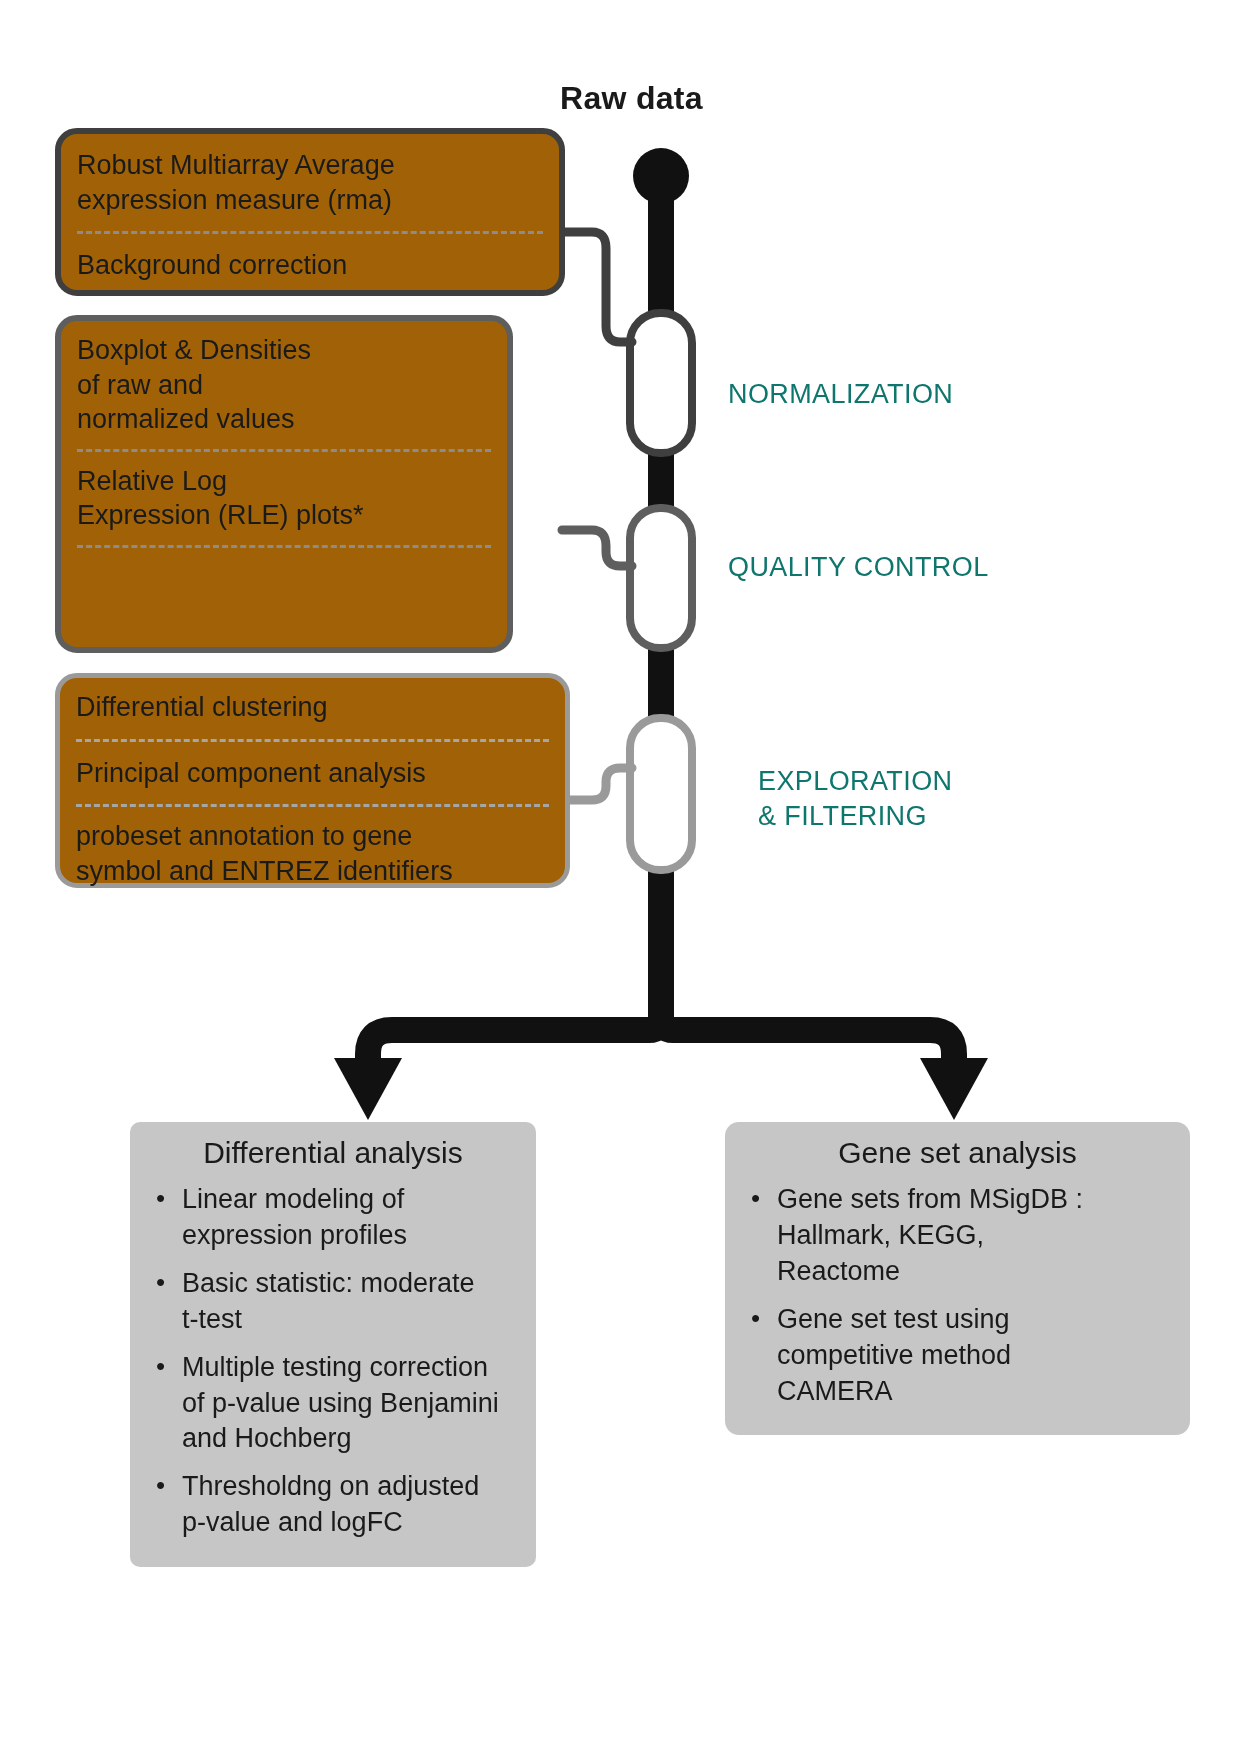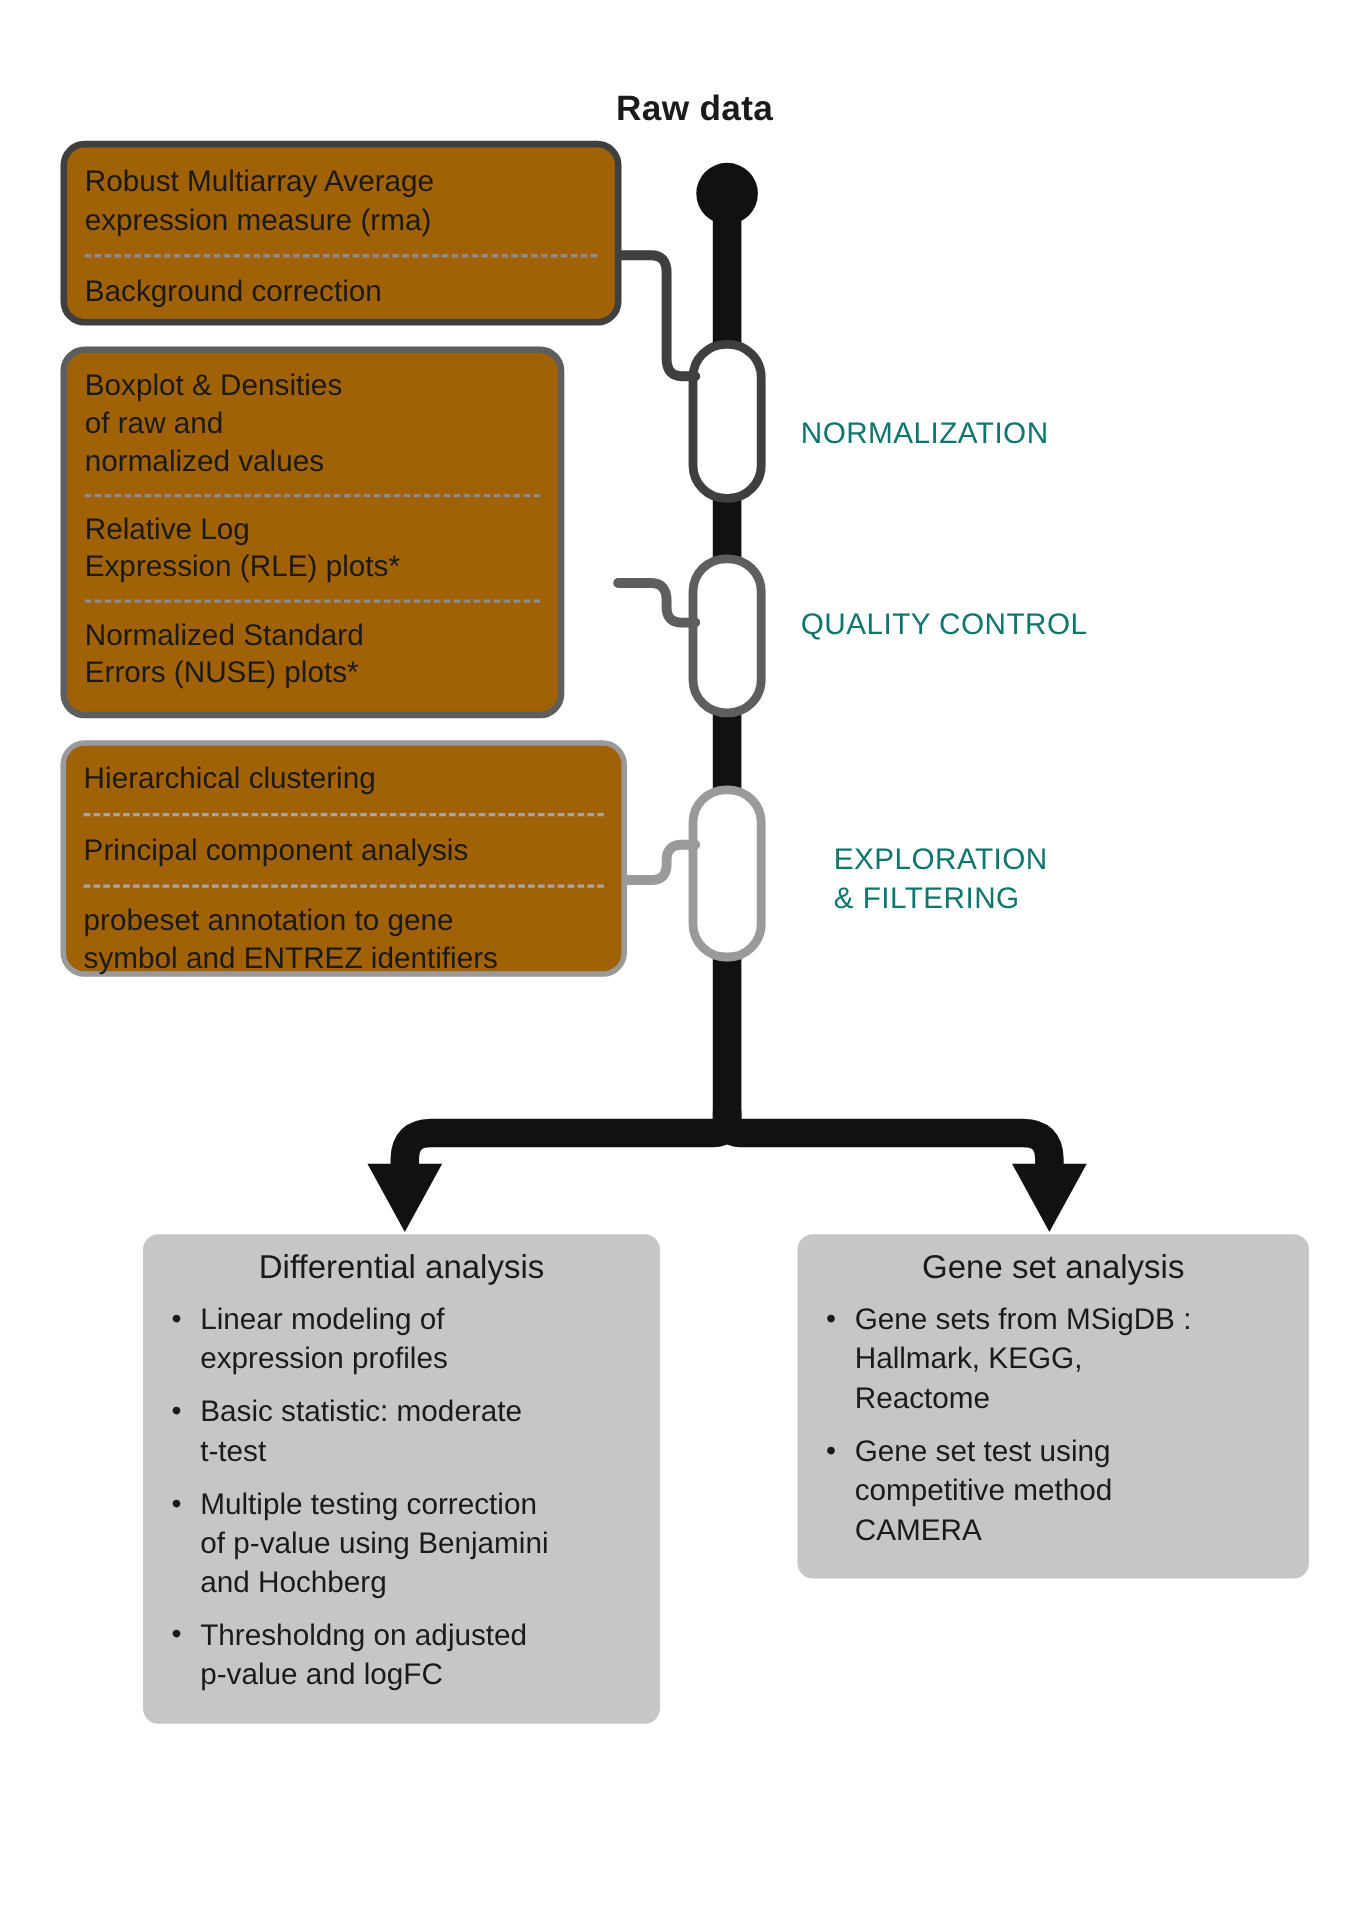--- a/index.html
+++ b/index.html
@@ -104,21 +104,21 @@
     white-space: pre-line;
     margin-top: 12px;
   }
   .panel li::before {
     content: "\2022";
     position: absolute;
     left: -26px;
     top: -1px;
     font-size: 26px;
   }
-  #panel-differential { left: 130px; top: 1122px; width: 470px; }
+  #panel-differential { left: 130px; top: 1122px; width: 406px; border-radius: 10px; }
   #panel-geneset      { left: 725px; top: 1122px; width: 465px; }
 </style>
 </head>
 <body>
 
 <svg id="canvas" viewBox="0 0 1240 1753" xmlns="http://www.w3.org/2000/svg">
 
   <g>
     <path d="M661 170 L661 1010" stroke="#111111" stroke-width="26" fill="none"></path>
     <circle cx="661" cy="176" r="28" fill="#111111"></circle>
@@ -167,26 +167,24 @@
 </div>
 
 <div class="abs group-box medium" id="box-quality">
   <div class="group-item">Boxplot &amp; Densities
 of raw and
 normalized values</div>
   <div class="divider" style="margin-top:12px;margin-bottom:12px;"></div>
   <div class="group-item">Relative Log
 Expression (RLE) plots*</div>
   <div class="divider" style="margin-top:12px;margin-bottom:12px;"></div>
-  <div class="group-item">Normalized Standard
-Errors (NUSE) plots*</div>
 </div>
 
 <div class="abs group-box light" id="box-exploration">
-  <div class="group-item">Hierarchical clustering</div>
+  <div class="group-item">Differential clustering</div>
   <div class="divider light" style="margin-top:14px;margin-bottom:14px;"></div>
   <div class="group-item">Principal component analysis</div>
   <div class="divider light" style="margin-top:14px;margin-bottom:12px;"></div>
   <div class="group-item">probeset annotation to gene
 symbol and ENTREZ identifiers</div>
 </div>
 
 <div class="abs panel" id="panel-differential">
   <div class="panel-title">Differential analysis</div>
   <ul>

